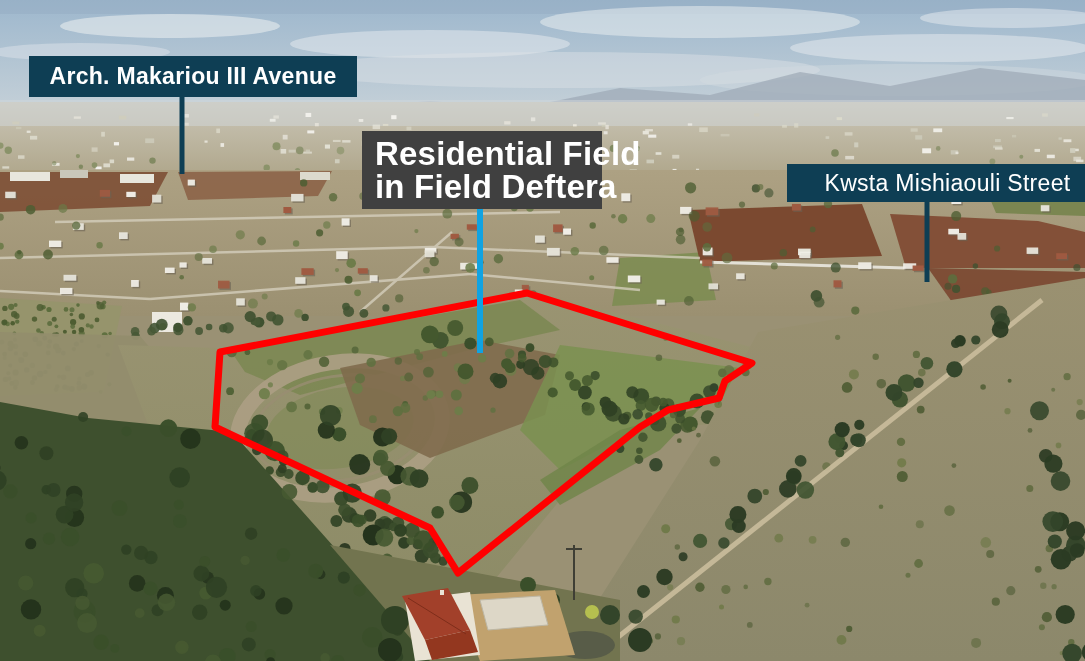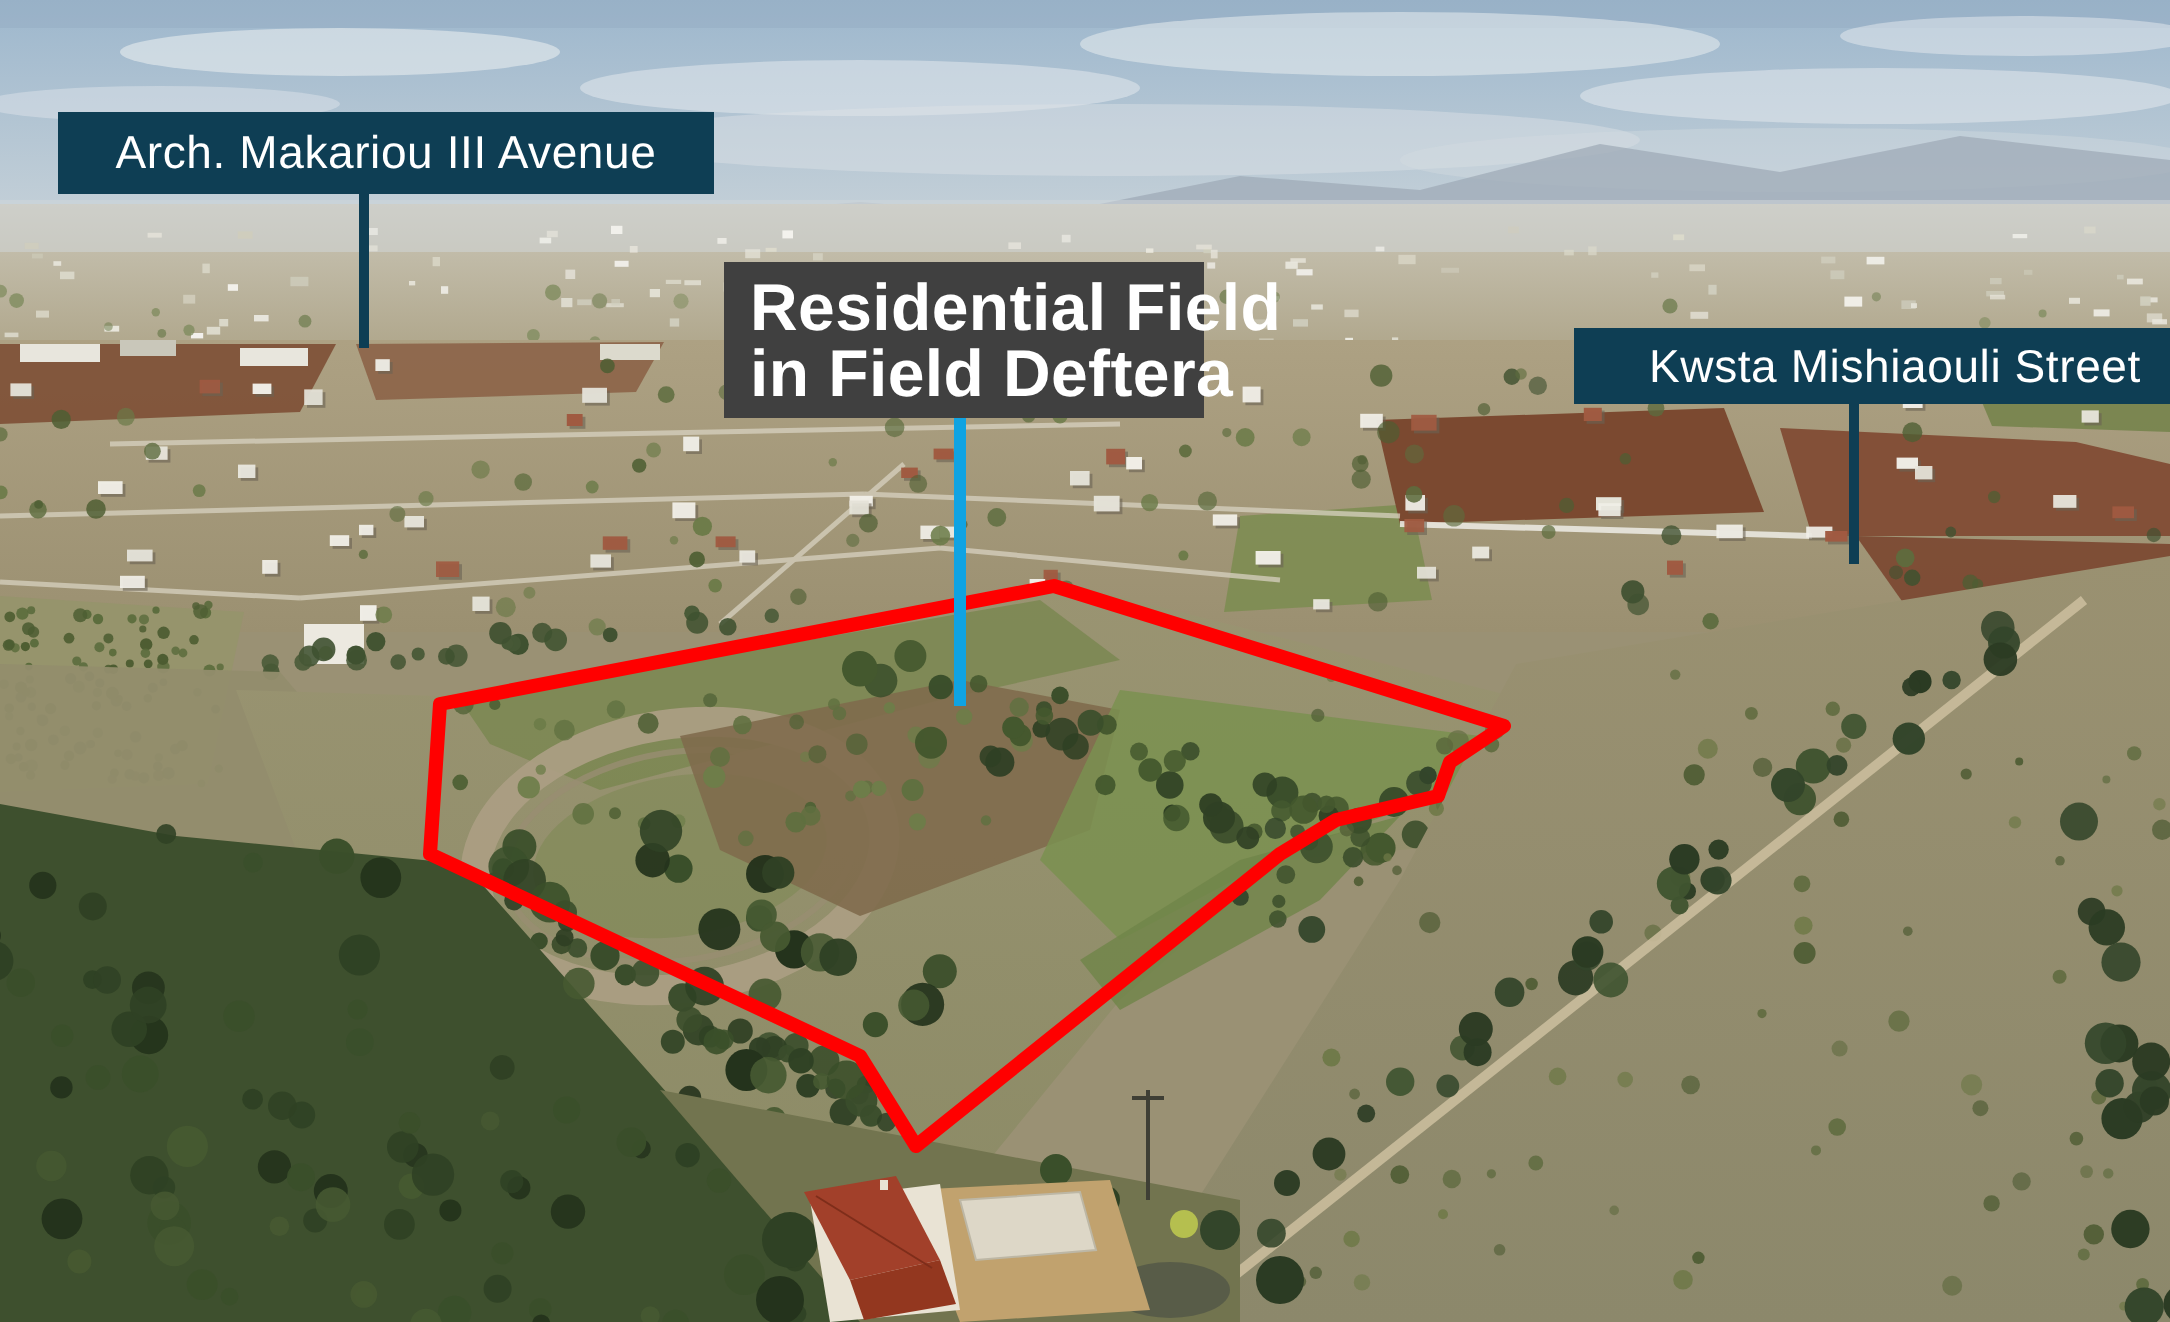--- a/index.html
+++ b/index.html
@@ -1038,21 +1038,21 @@
       <rect x="440" y="590" width="4" height="5" fill="#e9e3d4"></rect>
       <path d="M574,600 L574,545 M566,549 L582,549" stroke="#3f3f35" stroke-width="2" fill="none"></path>
     </g>
 
     <polygon fill="none" stroke="#ff0000" stroke-width="7" stroke-linejoin="round" points="220,352 527,293 752,363 725,381 719,398 668,410 640,427 458,573 430,528 215,427"></polygon>
     <line x1="182" y1="96" x2="182" y2="174" stroke="#0e3e54" stroke-width="5"></line>
     <line x1="927" y1="200" x2="927" y2="282" stroke="#0e3e54" stroke-width="5"></line>
     <line x1="480" y1="205" x2="480" y2="353" stroke="#10a3e2" stroke-width="6"></line>
   </svg>
 
-  <div class="map-label dark" style="left:29px;top:56px;width:328px;height:41px;">
+  <div class="map-label dark" style="left:29px;top:56px;width:328px;height:41px;font-weight:bold;">
     <span>Arch. Makariou III Avenue</span>
   </div>
 
   <div class="map-label blue" style="left:362px;top:131px;width:240px;height:78px;">
     <span>Residential Field</span>
     <span>in Field Deftera</span>
   </div>
 
   <div class="map-label dark" style="left:787px;top:164px;width:321px;height:38px;">
     <span>Kwsta Mishiaouli Street</span>

